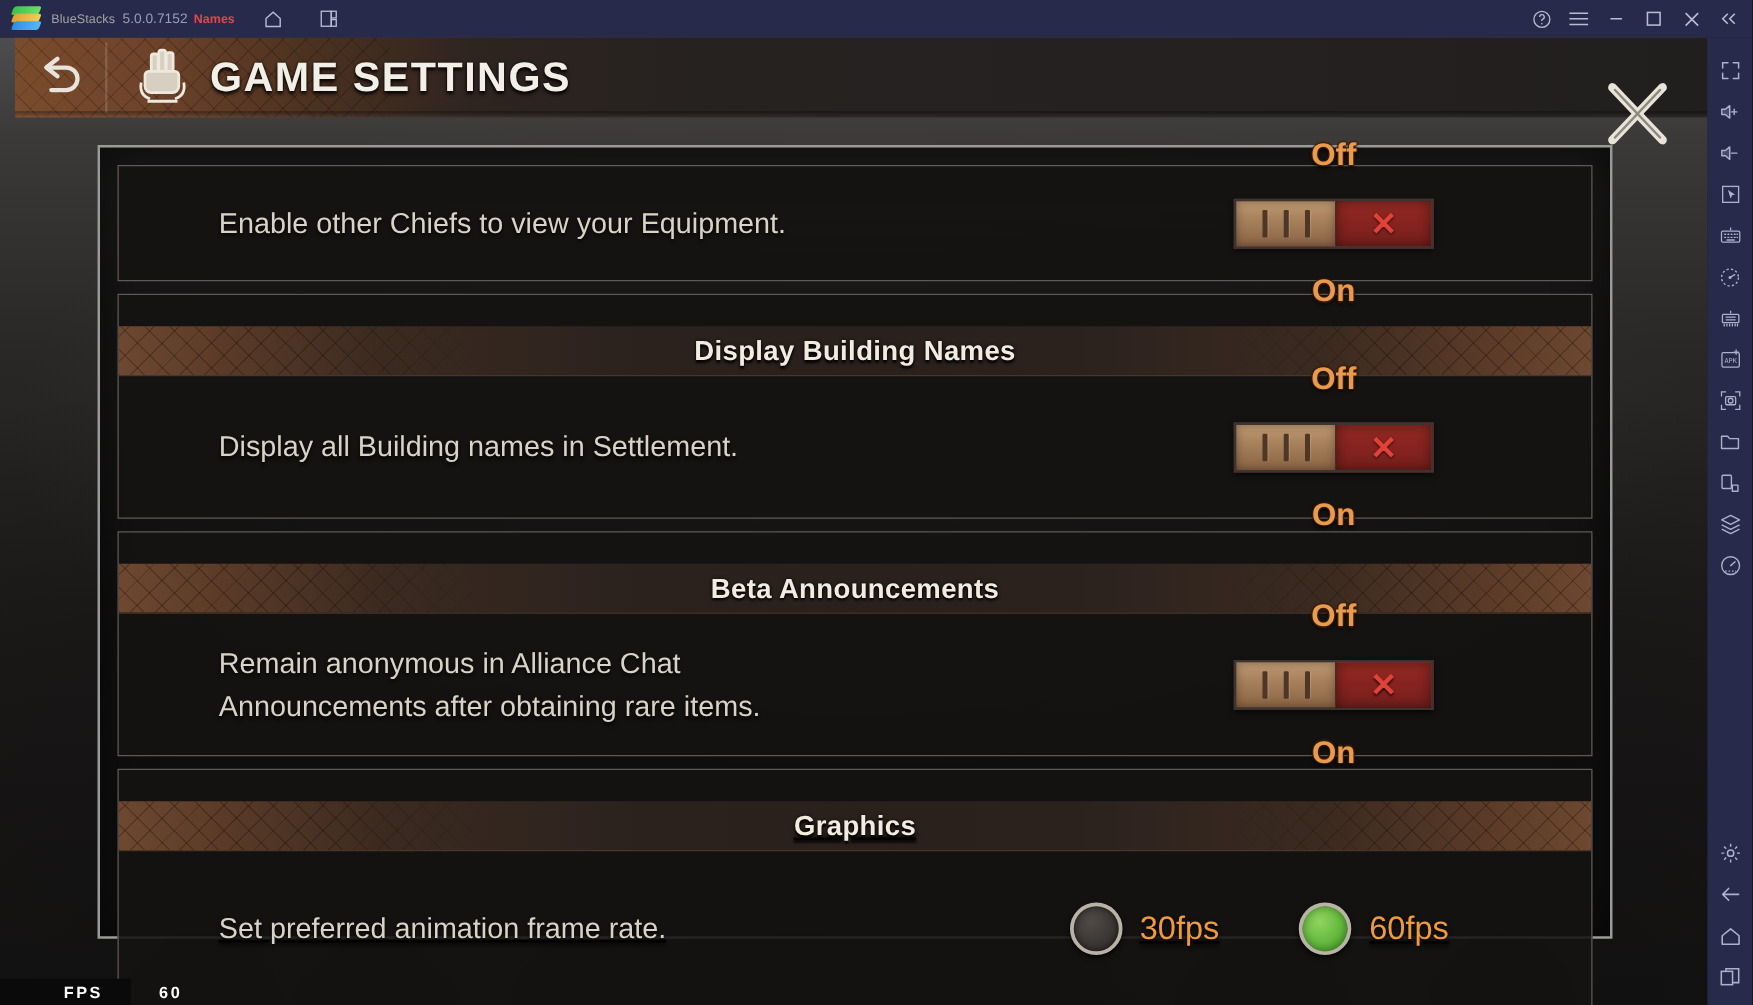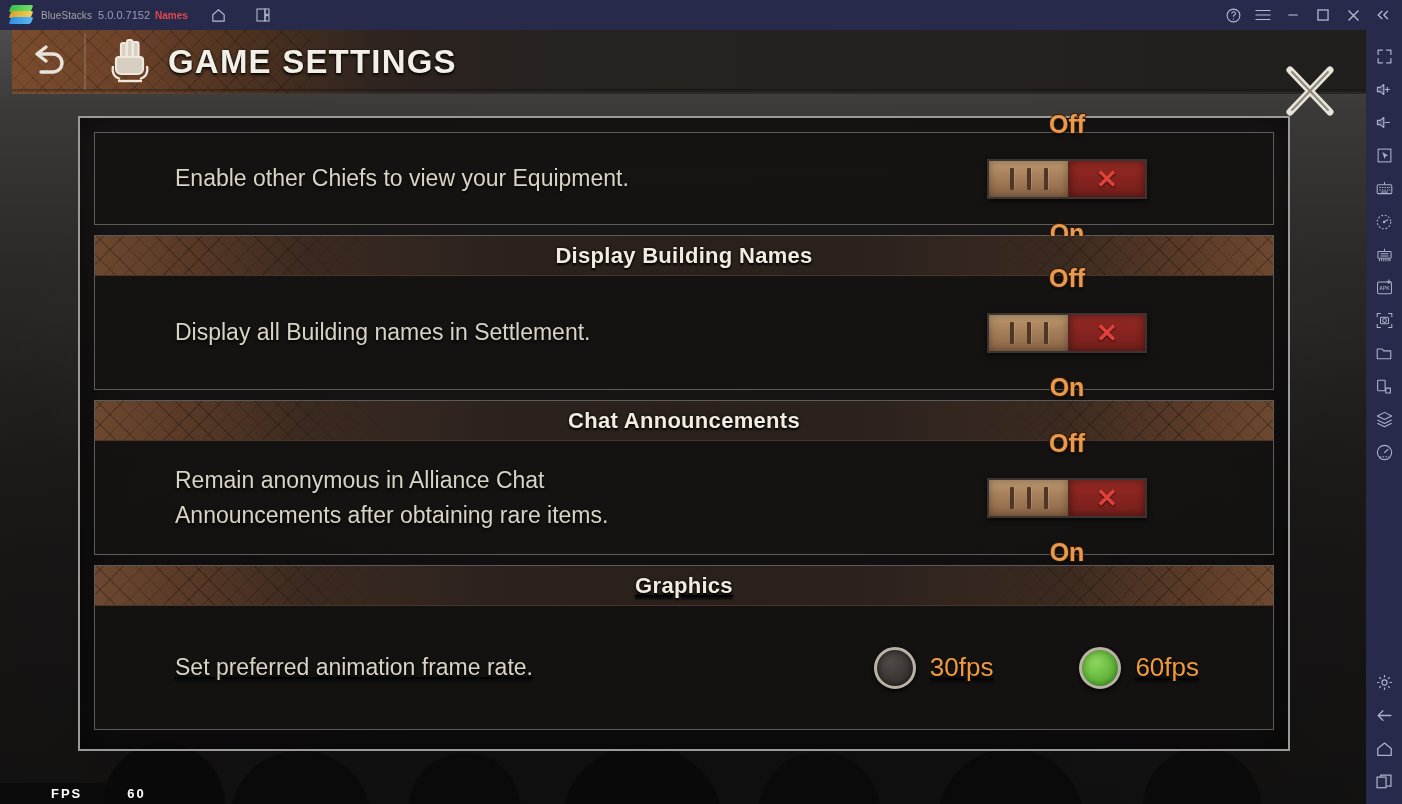--- a/index.html
+++ b/index.html
@@ -126,20 +126,21 @@
   .grp:last-child{ margin-bottom:0;text-decoration:underline; }
 
   .grp-title{
     height:40px;
     display:flex; align-items:center; justify-content:center;
     background:linear-gradient(90deg,
         #6e4830 0%, #5b3b28 7%, #3b2a20 18%, #2b221e 35%,
         #2a211d 50%, #2b221e 65%, #3b2a20 82%, #5b3b28 93%, #6e4830 100%);
     position:relative;
     border-bottom:1px solid #4a3628;
+    margin-top:25px;
   }
   .grp-title::before{
     content:""; position:absolute; inset:0;
     background-image:
       repeating-linear-gradient(45deg, rgba(0,0,0,.22) 0 1px, transparent 1px 14px),
       repeating-linear-gradient(-45deg, rgba(0,0,0,.22) 0 1px, transparent 1px 14px);
     -webkit-mask-image:linear-gradient(90deg, #000 0 13%, transparent 25% 75%, #000 87% 100%);
             mask-image:linear-gradient(90deg, #000 0 13%, transparent 25% 75%, #000 87% 100%);
     pointer-events:none;
   }
@@ -193,21 +194,21 @@
     background:linear-gradient(180deg,#952a23 0%, #86231f 50%, #75201c 100%);
     display:flex; align-items:center; justify-content:center;
     box-shadow:inset 0 0 10px rgba(0,0,0,.45);
   }
   .toggle .off-side .xmark{
     font-size:26px; font-weight:bold; color:#e0423a; line-height:1;
     text-shadow:0 1px 2px rgba(0,0,0,.7);
   }
 
   
-  .radio-group{ display:flex; align-items:flex-end; gap:86px; margin-right:48px; }
+  .radio-group{ display:flex; align-items:flex-end; gap:64px; margin-right:88px; }
   .radio-opt{ display:flex; align-items:center; gap:14px; cursor:pointer; }
   .radio-dot{
     width:42px; height:42px; border-radius:50%;
     border:3px solid #b9b2a6;
     background:radial-gradient(circle at 38% 34%, #4f4a46 0%, #3a3633 60%, #2a2623 100%);
     box-shadow:0 2px 4px rgba(0,0,0,.8), inset 0 0 6px rgba(0,0,0,.6);
   }
   .radio-opt.selected .radio-dot{
     background:radial-gradient(circle at 38% 34%, #8fd45f 0%, #63b83c 55%, #3f8c26 100%);
     box-shadow:0 2px 4px rgba(0,0,0,.8), inset 0 0 7px rgba(0,0,0,.35);
@@ -375,21 +376,21 @@
               <div class="xmark">✕</div>
             </div>
           </div>
           <div class="tg-lbl">On</div>
         </div>
       </div>
     </div>
 
     <div class="grp">
       <div class="grp-title">
-        <span>Chat Announcements</span>
+        <span>Beta Announcements</span>
       </div>
       <div class="grp-row" style="height:113px;">
         <div class="row-label" style="white-space:pre-line;">Remain anonymous in Alliance Chat
 Announcements after obtaining rare items.</div>
         <div class="toggle-wrap">
           <div class="tg-lbl">Off</div>
           <div class="toggle">
             <div class="knob">
                 <i></i>
                 <i></i>

